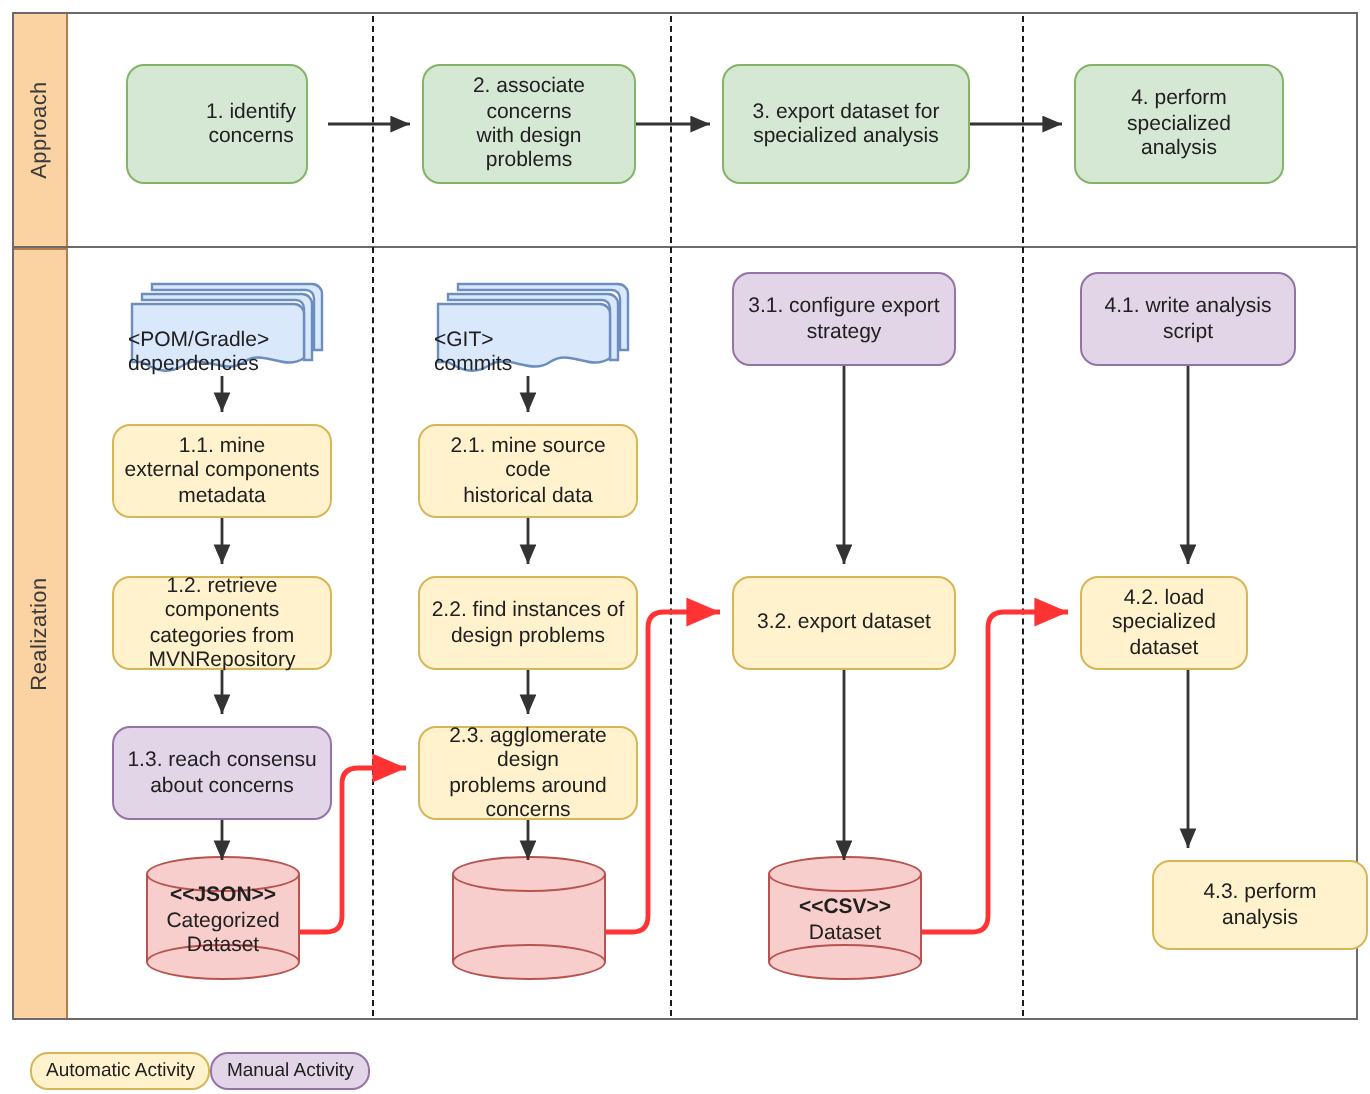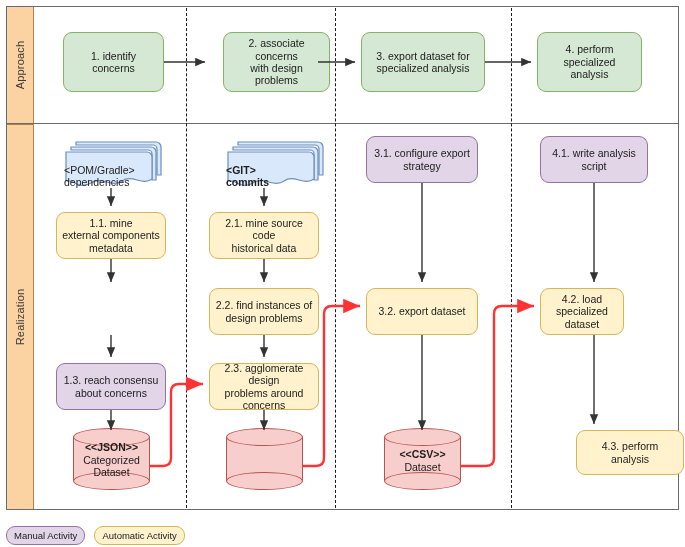--- a/index.html
+++ b/index.html
@@ -63,24 +63,24 @@
     <span>Realization</span>
   </div>
 
   <div style="position:absolute;left:6px;top:6px;width:673px;height:118px;border:1px solid #6b6b6b;box-sizing:border-box;"></div>
   <div style="position:absolute;left:6px;top:124px;width:673px;height:386px;border:1px solid #6b6b6b;border-top:none;box-sizing:border-box;"></div>
 
   <div class="vdash" style="left:186px;top:8px;height:500px;"></div>
   <div class="vdash" style="left:335px;top:8px;height:500px;"></div>
   <div class="vdash" style="left:511px;top:8px;height:500px;"></div>
 
-  <div class="node n-green" style="left:63px;top:32px;width:101px;height:60px;">
+  <div class="node n-green" style="left:63px;top:32px;width:91px;height:60px;justify-content:flex-end;">
     <span>1. identify<br>concerns</span>
   </div>
-  <div class="node n-green" style="left:211px;top:32px;width:107px;height:60px;margin-left:12px;">
+  <div class="node n-green" style="left:211px;top:32px;width:107px;height:60px;">
     <span>2. associate concerns<br>with design problems</span>
   </div>
   <div class="node n-green" style="left:361px;top:32px;width:124px;height:60px;">
     <span>3. export dataset for<br>specialized analysis</span>
   </div>
   <div class="node n-green" style="left:537px;top:32px;width:105px;height:60px;">
     <span>4. perform<br>specialized<br>analysis</span>
   </div>
 
   <div class="docstack" style="left:62px;top:134px;width:104px;height:56px;">
@@ -91,35 +91,38 @@
     </svg>
     <div class="lbl">
       <div>&lt;POM/Gradle&gt;</div>
       <div>dependencies</div>
     </div>
   </div>
 
   <div class="node n-yellow" style="left:56px;top:212px;width:110px;height:47px;">
     <span>1.1. mine<br>external components<br>metadata</span>
   </div>
+  <div class="node n-yellow" style="left:56px;top:288px;width:110px;height:47px;">
+    <span>1.2. retrieve components<br>categories from<br>MVNRepository</span>
+  </div>
   <div class="node n-purple" style="left:56px;top:363px;width:110px;height:47px;">
     <span>1.3. reach consensu<br>about concerns</span>
   </div>
 
   <div class="cyl" style="left:73px;top:428px;width:77px;height:62px;">
     <div class="body"></div>
     <div class="bot"></div>
     <div class="top"></div>
     <div class="lbl">
       <b>&lt;&lt;JSON&gt;&gt;</b>
       <div>Categorized<br>Dataset</div>
     </div>
   </div>
 
-  <div class="docstack" style="left:224px;top:134px;width:104px;height:56px;font-weight:bold;">
+  <div class="docstack" style="left:215px;top:134px;width:104px;height:56px;">
     <svg width="104" height="56" viewBox="0 0 104 56">
       <path d="M14 8 h80 a5 5 0 0 1 5 5 v28 h-4 v-26 a4 4 0 0 0 -4 -4 h-77 z" fill="#dae8fc" stroke="#6c8ebf" stroke-width="1.2"></path>
       <path d="M9 13 h80 a5 5 0 0 1 5 5 v28 h-4 v-26 a4 4 0 0 0 -4 -4 h-77 z" fill="#dae8fc" stroke="#6c8ebf" stroke-width="1.2"></path>
       <path d="M4 18 h81 a5 5 0 0 1 5 5 v22 c-10 7 -20 -5 -30 2 c-10 7 -21 -5 -31 2 c-8 5 -15 1 -20 -2 h-5 a5 5 0 0 1 0 0 z" fill="#dae8fc" stroke="#6c8ebf" stroke-width="1.2"></path>
     </svg>
     <div class="lbl">
       <div>&lt;GIT&gt;</div>
       <div>commits</div>
     </div>
   </div>
@@ -207,21 +210,21 @@
     </g>
 
     <g stroke="#ff3333" stroke-width="2.4" fill="none" stroke-linejoin="round" marker-end="url(#ah-r)">
       <path d="M150,466 L163,466 Q171,466 171,458 L171,392 Q171,384 179,384 L203,384"></path>
       <path d="M303,466 L316,466 Q324,466 324,458 L324,314 Q324,306 332,306 L360,306"></path>
       <path d="M461,466 L486,466 Q494,466 494,458 L494,314 Q494,306 502,306 L534,306"></path>
     </g>
   </svg>
 
   <div class="legend" style="left:6px;top:526px;">
+    <div class="chip chip-yellow" style="margin-left:9px;">
+      <span>Automatic Activity</span>
+    </div>
     <div class="chip chip-purple">
       <span>Manual Activity</span>
     </div>
-    <div class="chip chip-yellow" style="margin-left:9px;">
-      <span>Automatic Activity</span>
-    </div>
   </div>
 
 </div>
 
 </body></html>

